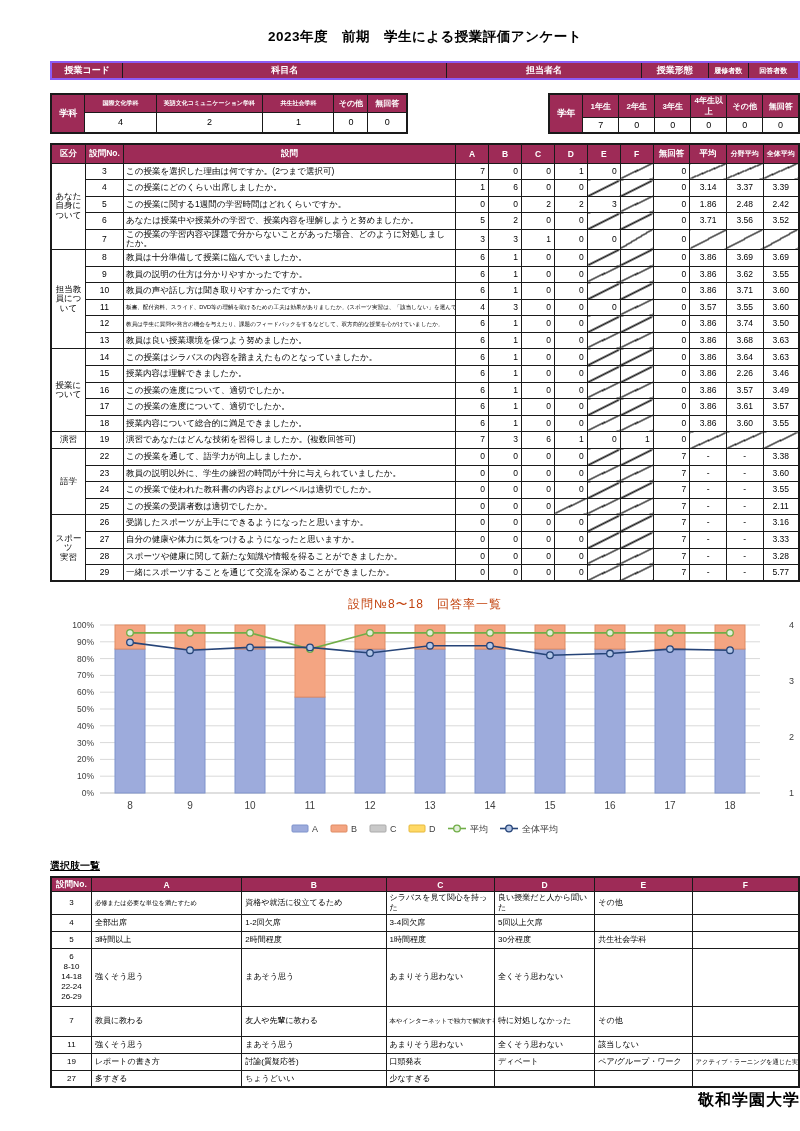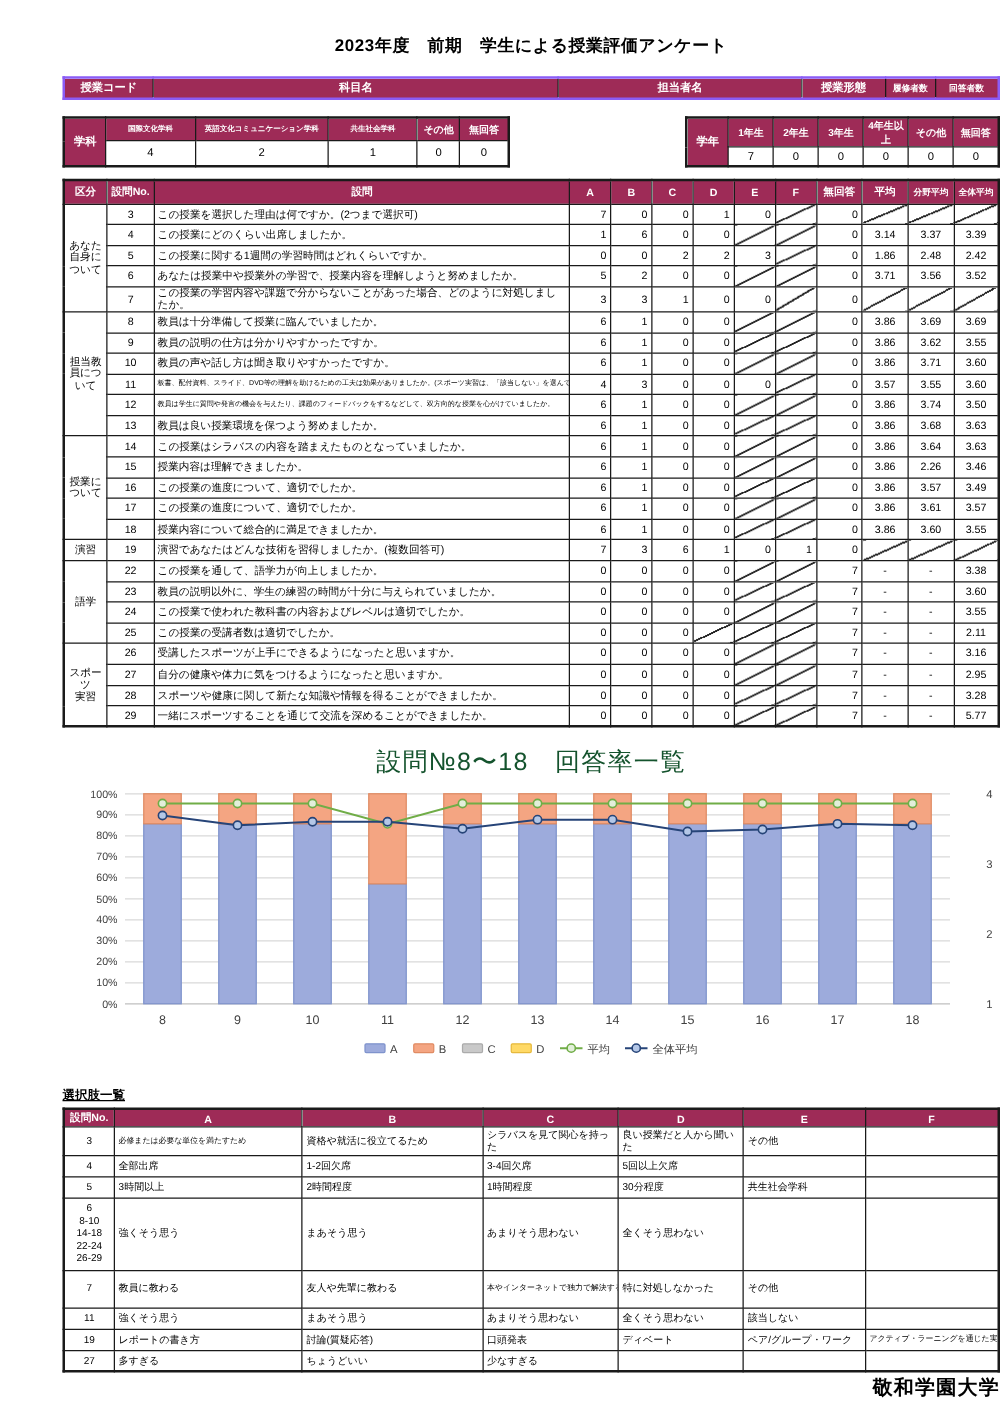--- a/index.html
+++ b/index.html
@@ -39,21 +39,21 @@
   .survey-tbl td.cat { text-align:center; white-space:pre-line; font-size:8.5px; }
   .survey-tbl td.qno { text-align:center; }
   .survey-tbl td.qtext { text-align:left; }
   .survey-tbl td.qtext.smalltxt { font-size:5.6px; white-space:nowrap; }
   .survey-tbl td.cnt { text-align:right; padding-right:3px; }
   .survey-tbl td.avg { text-align:center; }
   .survey-tbl tr.sec td { border-top:1.6px solid #1a1a1a; }
   td.diag { background:linear-gradient(to bottom right,transparent 0,transparent calc(50% - .7px),#222 calc(50% - .7px),#222 calc(50% + .7px),transparent calc(50% + .7px)); }
 
   
-  .chart-title { text-align:center; font-size:20px; color:#14532d; margin-top:14px; letter-spacing:1px; }
+  .chart-title { text-align:center; font-size:12px; color:#c2410c; margin-top:14px; letter-spacing:1px; }
   .chart-box { margin-top:4px; display:flex; justify-content:center; }
 
   
   .choices-label { margin-top:14px; font-size:10px; font-weight:bold; text-decoration:underline;font-family:Liberation Serif, serif; }
   .choices-tbl { border:2px solid #1a1a1a; margin-top:3px; }
   .choices-tbl th { font-size:8.5px; height:14px; }
   .choices-tbl td { font-size:8px; padding:1px 3px; line-height:1.25; vertical-align:middle; }
   .choices-tbl td.cno { text-align:center; white-space:pre-line; }
   .choices-tbl td.fsm { font-size:6.3px; white-space:nowrap; }
   .choices-tbl tr.tall td { height:58px; }
@@ -511,21 +511,21 @@
             <td class="qtext">自分の健康や体力に気をつけるようになったと思いますか。</td>
             <td class="cnt">0</td>
             <td class="cnt">0</td>
             <td class="cnt">0</td>
             <td class="cnt">0</td>
             <td class="diag"></td>
             <td class="diag"></td>
             <td class="cnt">7</td>
             <td class="avg">-</td>
             <td class="avg">-</td>
-            <td class="avg">2.95</td>
+            <td class="avg">3.33</td>
           </tr>
           <tr>
             <td class="qno">28</td>
             <td class="qtext">スポーツや健康に関して新たな知識や情報を得ることができましたか。</td>
             <td class="cnt">0</td>
             <td class="cnt">0</td>
             <td class="cnt">0</td>
             <td class="cnt">0</td>
             <td class="diag"></td>
             <td class="diag"></td>

